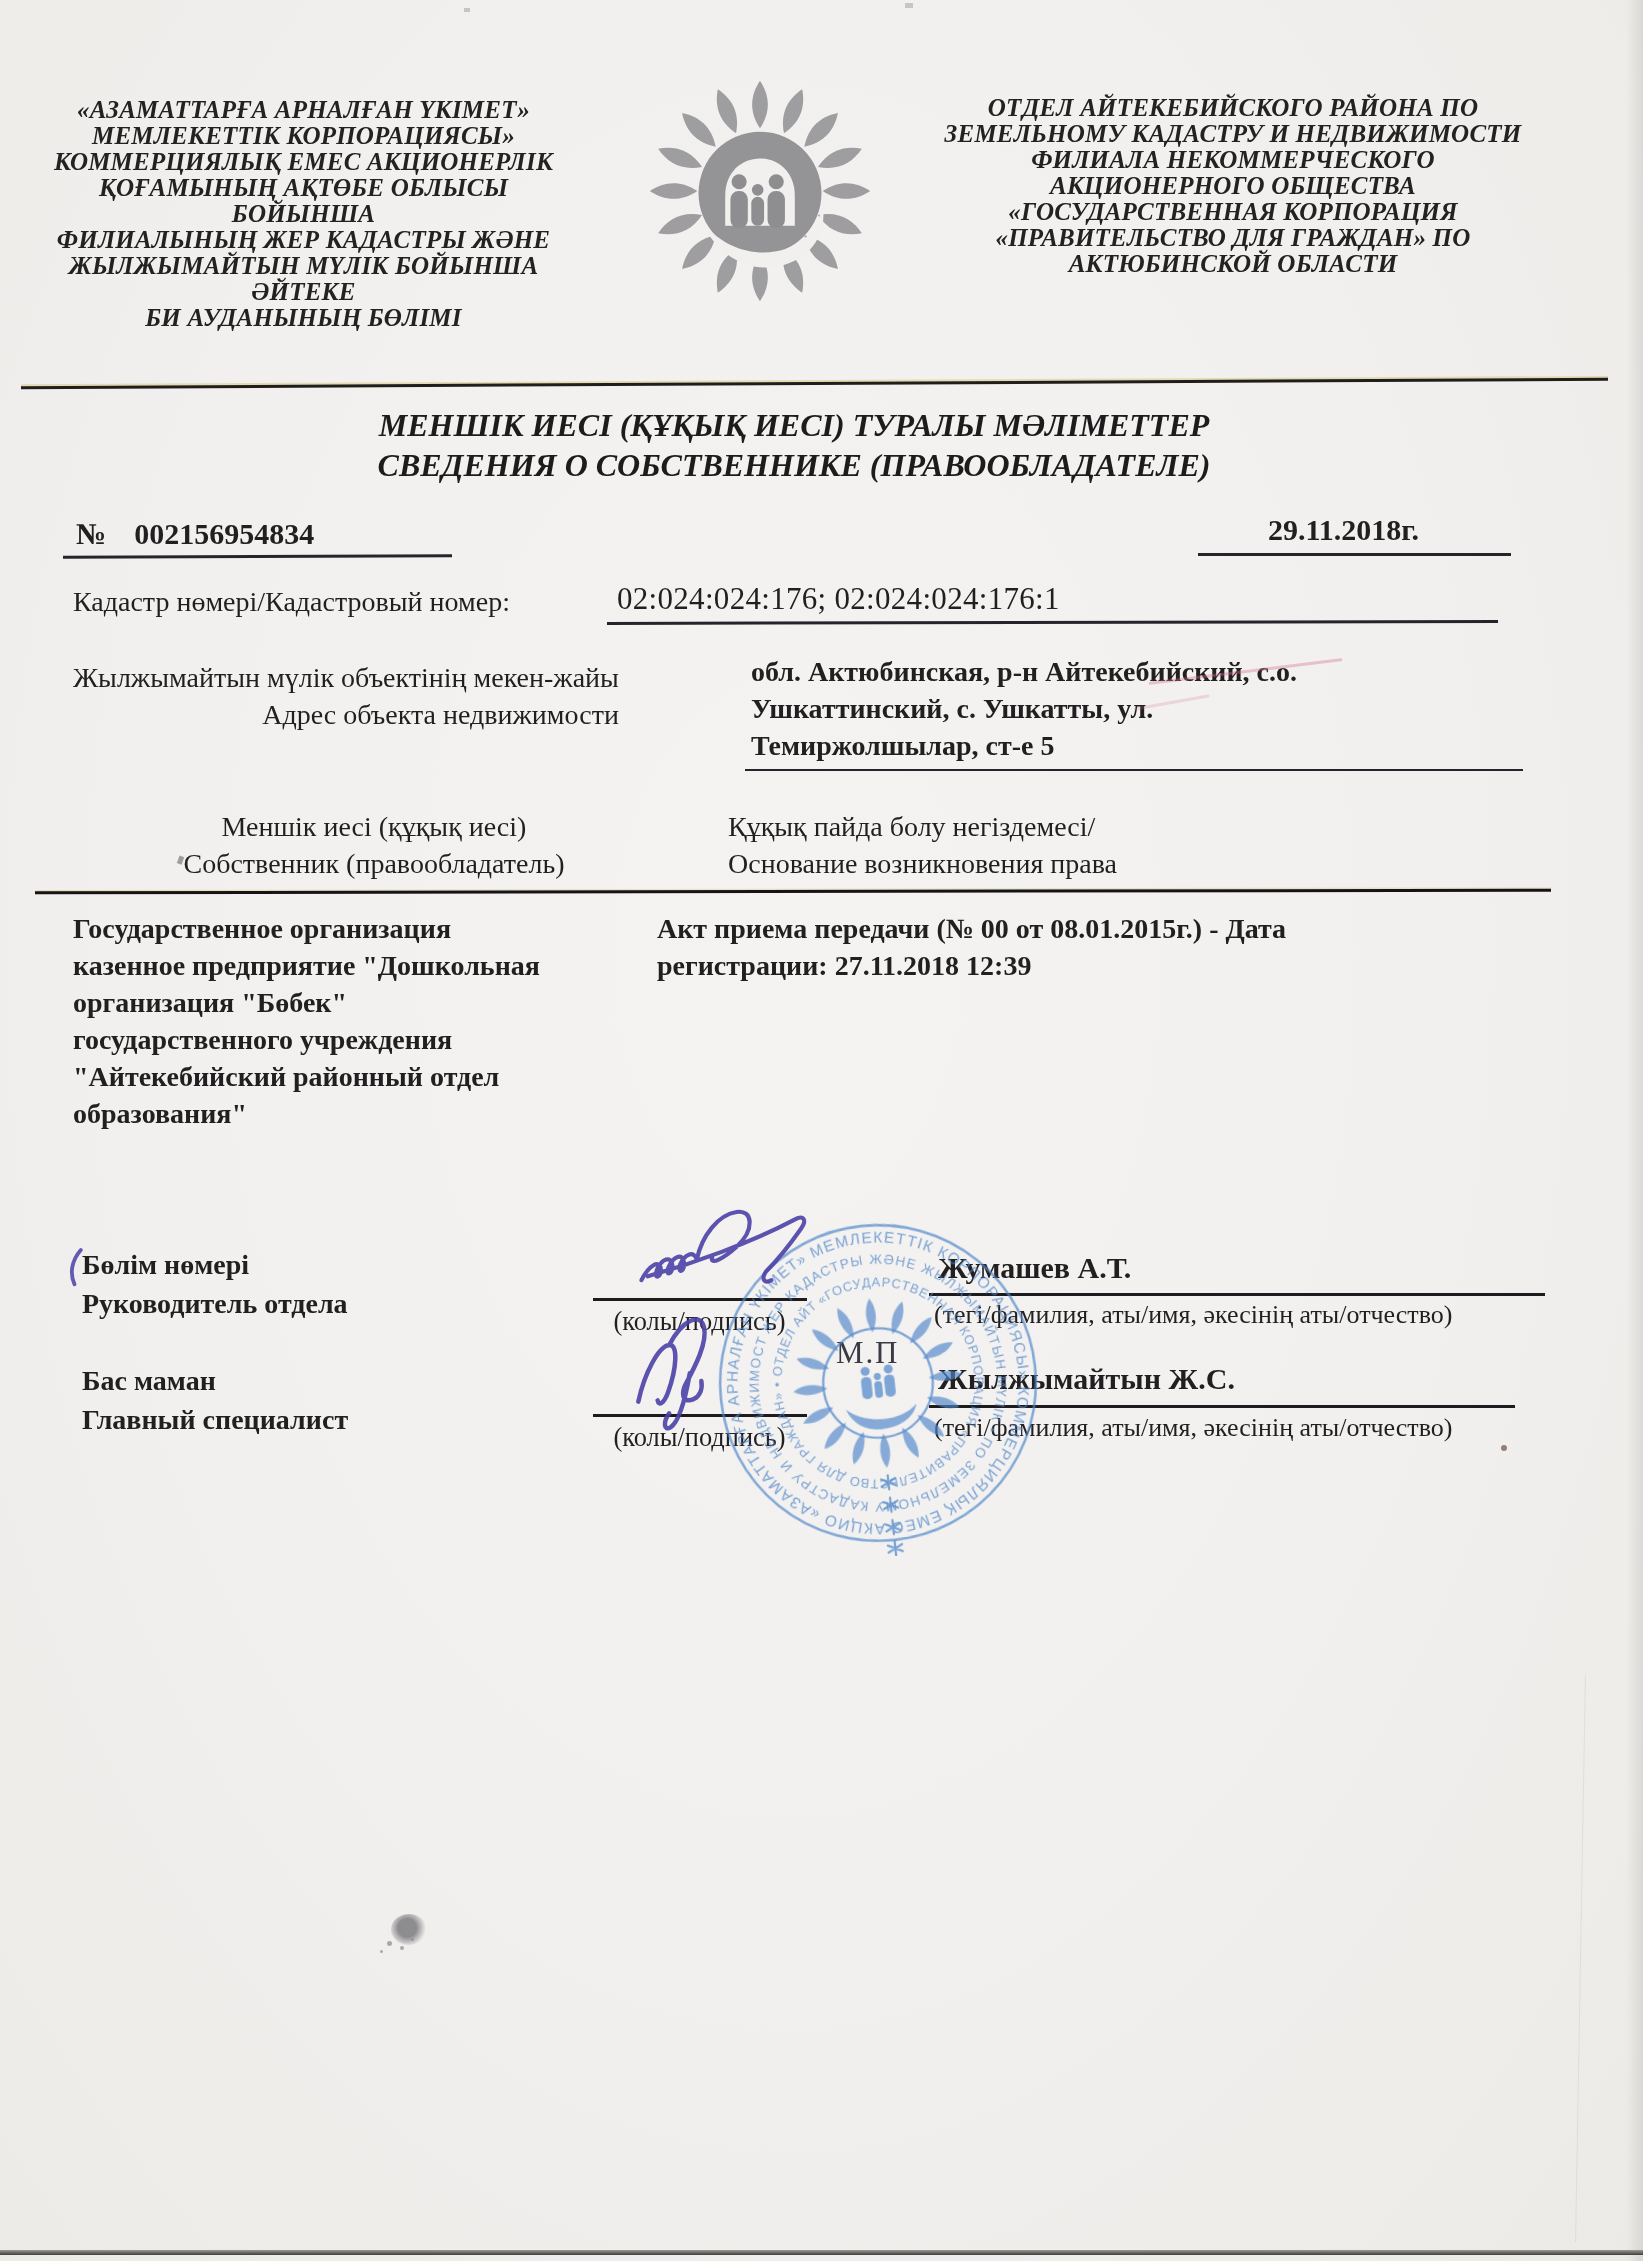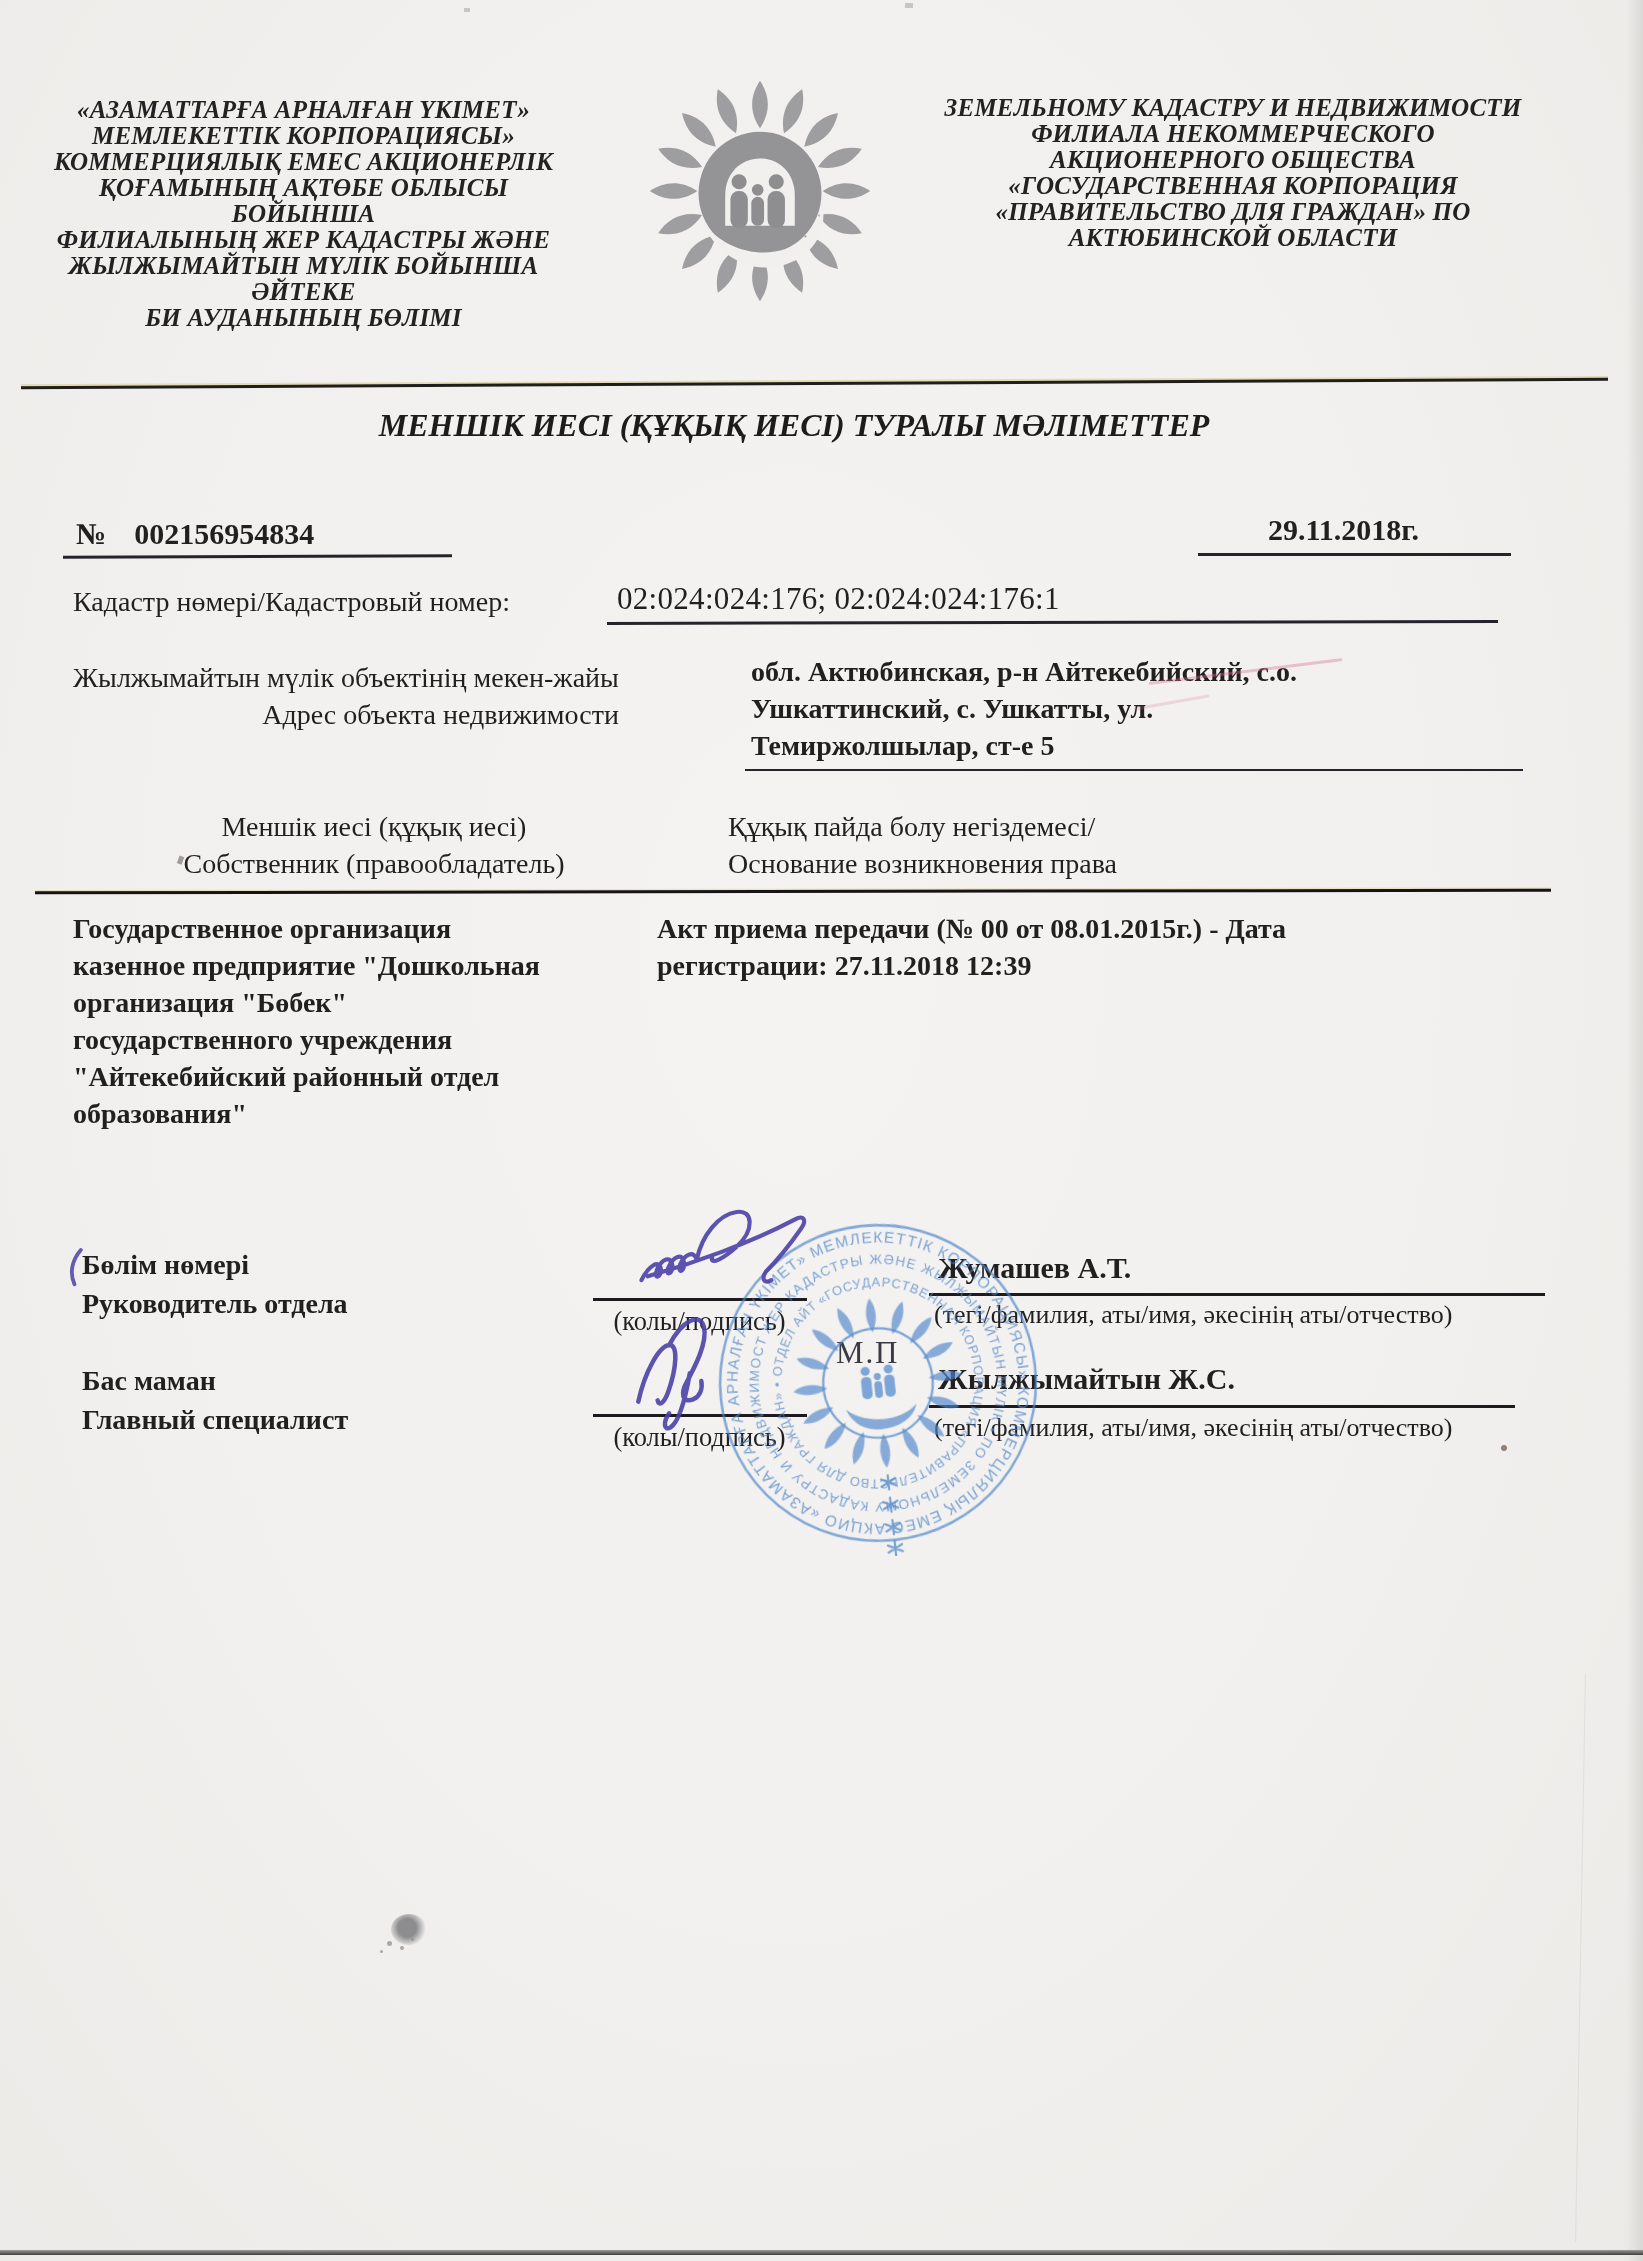--- a/index.html
+++ b/index.html
@@ -121,32 +121,34 @@
         <rect x="74.5" y="100" width="15" height="32" rx="7"></rect>
       <circle cx="114" cy="92" r="6.5"></circle>
         <rect x="106.5" y="100" width="15" height="32" rx="7"></rect>
       <circle cx="98" cy="99" r="5"></circle>
         <rect x="92.5" y="105" width="11" height="25" rx="5.5"></rect>
     </g>
     <path d="M50,126 C68,150 98,158 122,150 C142,143 152,128 154,110 C158,136 146,156 120,164 C92,172 62,156 50,126 Z" fill="#f1f0ee"></path>
   </svg>
 
   <div id="hr" class="abs hdr c">
+    <div>ОТДЕЛ АЙТЕКЕБИЙСКОГО РАЙОНА ПО</div>
     <div>ЗЕМЕЛЬНОМУ КАДАСТРУ И НЕДВИЖИМОСТИ</div>
     <div>ФИЛИАЛА НЕКОММЕРЧЕСКОГО</div>
     <div>АКЦИОНЕРНОГО ОБЩЕСТВА</div>
     <div>«ГОСУДАРСТВЕННАЯ КОРПОРАЦИЯ</div>
     <div>«ПРАВИТЕЛЬСТВО ДЛЯ ГРАЖДАН» ПО</div>
     <div>АКТЮБИНСКОЙ ОБЛАСТИ</div>
   </div>
 
   <div id="rule-top" class="abs"></div>
 
   <div id="title" class="abs c">
     <div>МЕНШІК ИЕСІ (ҚҰҚЫҚ ИЕСІ) ТУРАЛЫ МӘЛІМЕТТЕР</div>
+    <div>СВЕДЕНИЯ О СОБСТВЕННИКЕ (ПРАВООБЛАДАТЕЛЕ)</div>
   </div>
 
   <div id="num" class="abs">
     <span>№</span><span class="gap"></span><span>002156954834</span>
   </div>
   <div id="num-ul" class="abs"></div>
   <div id="date" class="abs">29.11.2018г.</div>
   <div id="date-ul" class="abs"></div>
 
   <div id="cad-l" class="abs">Кадастр нөмері/Кадастровый номер:</div>

